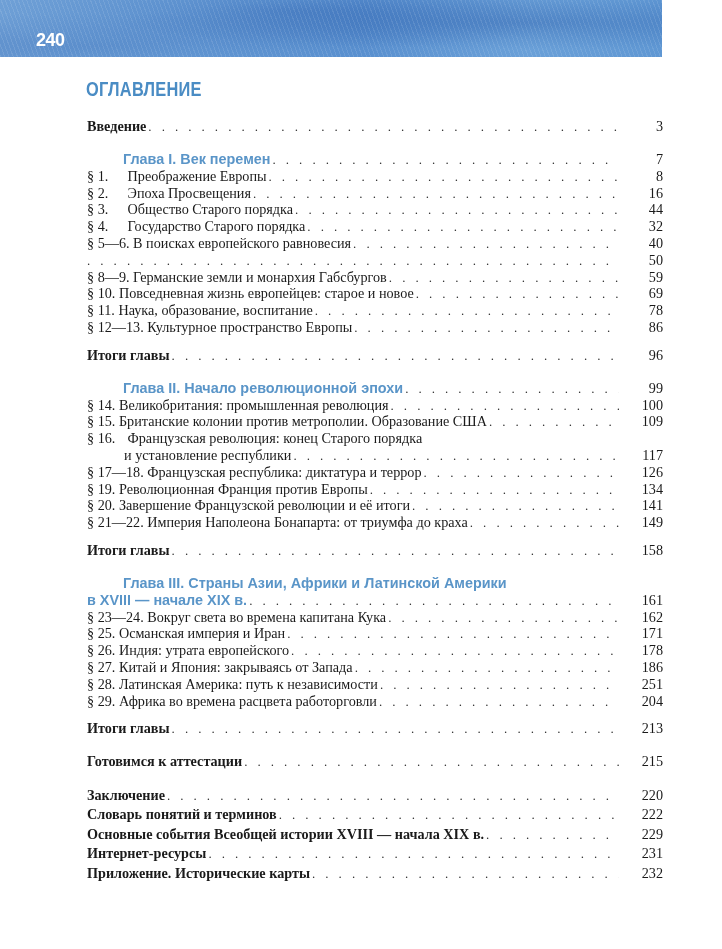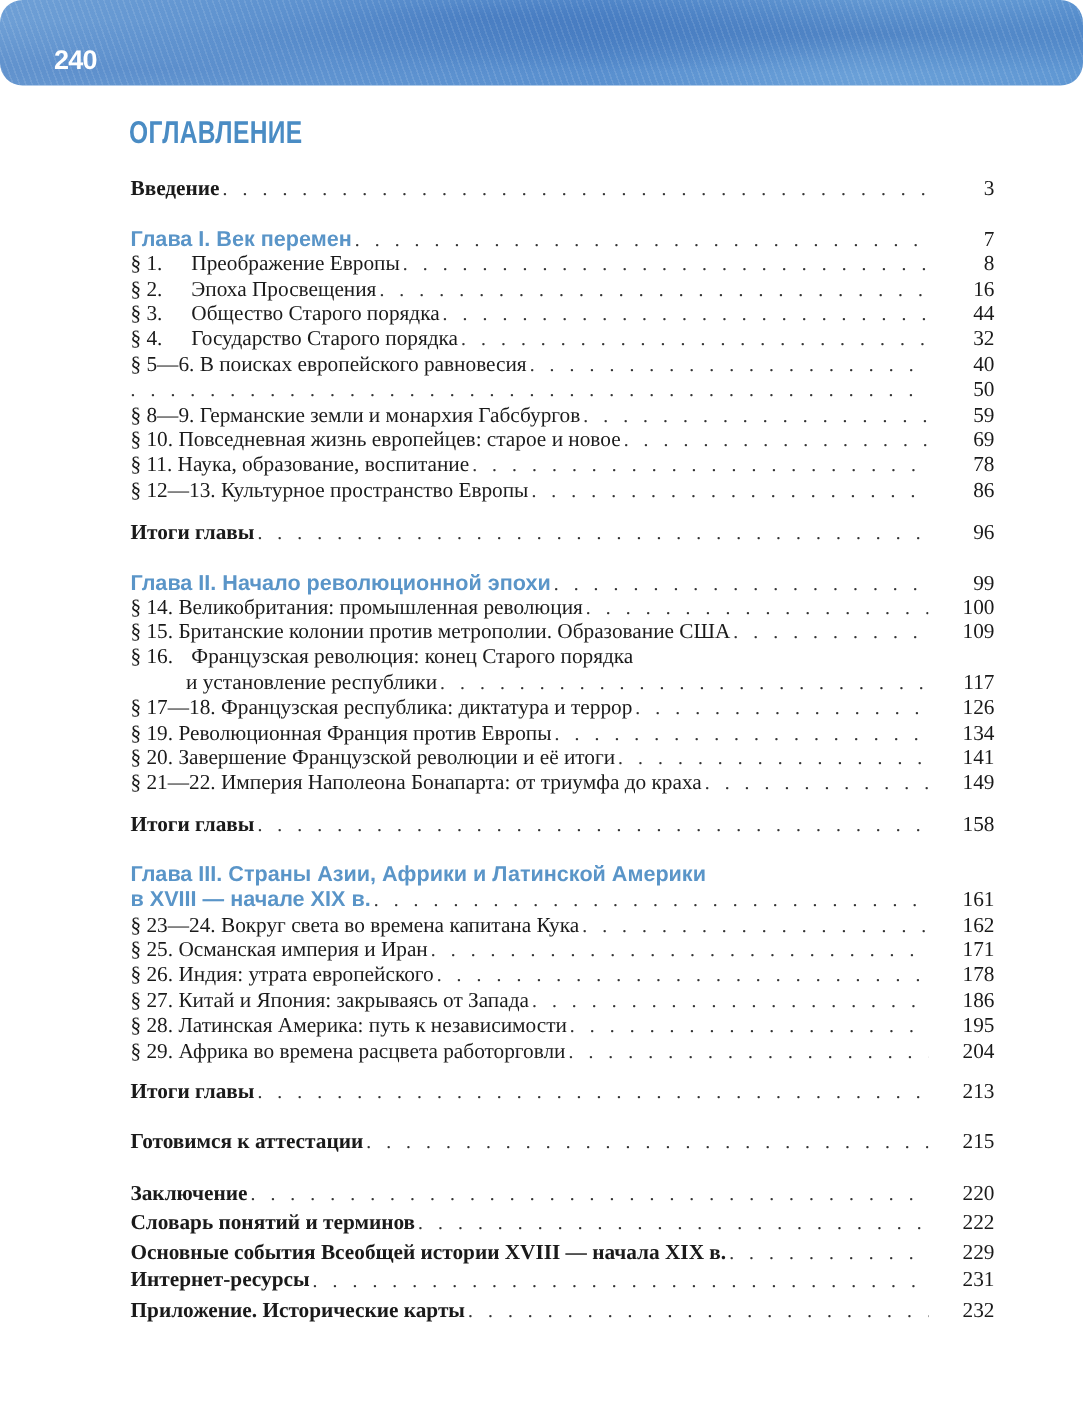--- a/index.html
+++ b/index.html
@@ -1,24 +1,23 @@
 <!DOCTYPE html>
 <html><head>
   <meta charset="utf-8">
   <style>
     html, body { margin: 0; padding: 0; }
     body {
       width: 722px; height: 949px; background: #ffffff; position: relative; overflow: hidden;
       font-family: "Liberation Serif", serif; color: #1a1a1a;
     }
     .banner {
-      position: absolute; left: 0; top: 0; width: 722px; height: 57px;
+      position: absolute; left: 0; top: 0; width: 662px; height: 57px;
       background: linear-gradient(90deg, #6fa0d6 0%, #6a9fd8 30%, #5d94d2 55%, #6aa0d8 80%, #5f97d3 100%);
       overflow: hidden;
-      border-radius: 15px;
     }
     .banner .tex {
       position: absolute; inset: 0;
       background:
         repeating-linear-gradient(70deg, rgba(255,255,255,0.10) 0 1px, rgba(0,0,0,0) 1px 4px),
         radial-gradient(ellipse at 45% 20%, rgba(40,90,170,0.35) 0, rgba(40,90,170,0) 60%),
         radial-gradient(ellipse at 15% 80%, rgba(40,90,170,0.25) 0, rgba(40,90,170,0) 50%),
         radial-gradient(ellipse at 80% 40%, rgba(30,80,160,0.30) 0, rgba(30,80,160,0) 55%);
     }
     .page-number {
@@ -37,21 +36,21 @@
     .row .lead {
       flex: 1; overflow: hidden; white-space: nowrap; letter-spacing: 3.4px; color: #333;
       font-family: "Liberation Serif", serif; font-weight: normal; font-size: 13px;
       margin-right: 14px;
     }
     .row .pg { width: 30px; text-align: right; font-family: "Liberation Serif", serif; font-weight: normal; font-size: 14.2px; }
     .row.bold .txt { font-weight: bold; }
     .row.chapter .txt {
       font-family: "Liberation Sans", sans-serif; font-weight: bold; color: #5a95c8; font-size: 14.4px;
     }
-    .row.chapter-first { height: 17px; line-height: 17px; }
+    .row.chapter-first { height: 17px; line-height: 17px; margin-left: 36px; }
     .sec { display: inline-block; }
     .sec.w1 { width: 37px; }
     .gap-s { height: 11px; }
     .gap-l { height: 16px; }
     .row.cont .txt { padding-left: 37px; }
   </style>
 </head>
 <body>
 
 <div class="banner">
@@ -215,21 +214,21 @@
         <span class="pg">178</span>
       </div>
       <div class="row ">
         <span class="txt"><span class="sec">§ 27.</span> <span class="">Китай и Япония: закрываясь от Запада</span></span>
         <span class="lead">. . . . . . . . . . . . . . . . . . . . . . . . . . . . . . . . . . . . . . . . . . . . . . . . . . . . . . . . . . . . . . . . . . . . . . . . . . . . . . . . . . . . . . . . . . . . . . . . . . . . . . . . . . . . . . . . . . . . . . . . </span>
         <span class="pg">186</span>
       </div>
       <div class="row ">
         <span class="txt"><span class="sec">§ 28.</span> <span class="">Латинская Америка: путь к независимости</span></span>
         <span class="lead">. . . . . . . . . . . . . . . . . . . . . . . . . . . . . . . . . . . . . . . . . . . . . . . . . . . . . . . . . . . . . . . . . . . . . . . . . . . . . . . . . . . . . . . . . . . . . . . . . . . . . . . . . . . . . . . . . . . . . . . . </span>
-        <span class="pg">195</span>
+        <span class="pg">251</span>
       </div>
       <div class="row ">
         <span class="txt"><span class="sec">§ 29.</span> <span class="">Африка во времена расцвета работорговли</span></span>
         <span class="lead">. . . . . . . . . . . . . . . . . . . . . . . . . . . . . . . . . . . . . . . . . . . . . . . . . . . . . . . . . . . . . . . . . . . . . . . . . . . . . . . . . . . . . . . . . . . . . . . . . . . . . . . . . . . . . . . . . . . . . . . . </span>
         <span class="pg">204</span>
       </div>
     </div>
   <div class="gap-s"></div>
   <div class="row bold">
     <span class="txt">Итоги главы</span>

